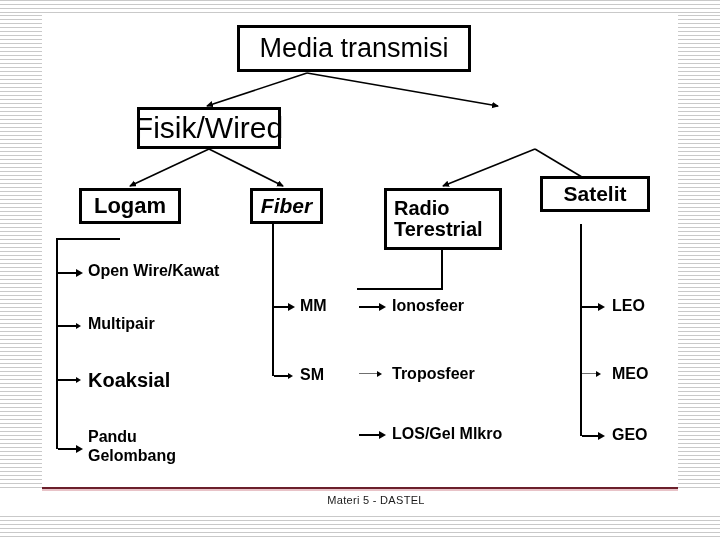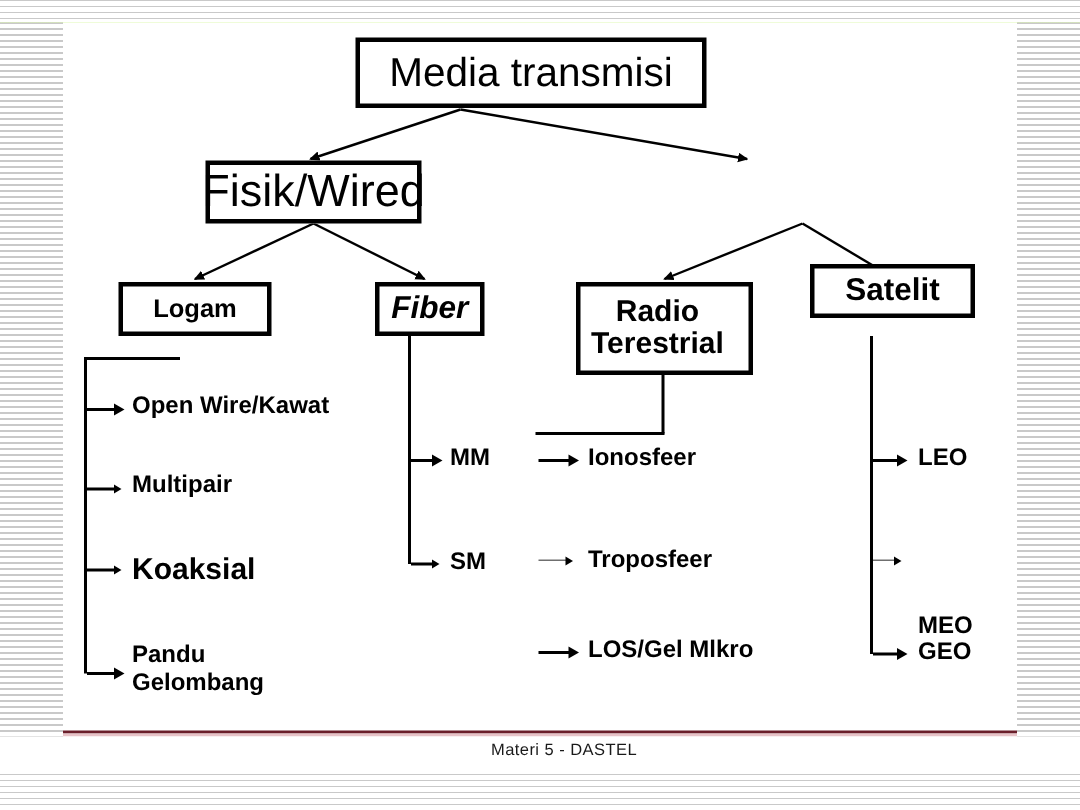--- a/index.html
+++ b/index.html
@@ -157,25 +157,25 @@
     <line x1="535" y1="149" x2="443" y2="186" stroke="#000000" stroke-width="1.6" marker-end="url(#ah)"></line>
 
     <line x1="535" y1="149" x2="597" y2="186" stroke="#000000" stroke-width="1.6" marker-end="url(#ah)"></line>
   </svg>
 
   <div class="node plain" style="left:237px; top:25px; width:234px; height:47px; font-size:27px;">Media transmisi</div>
 
   <div class="node plain" style="left:137px; top:107px; width:144px; height:42px; font-size:30px;">Fisik/Wired</div>
 
 
-  <div class="node strong" style="left:79px; top:188px; width:102px; height:36px; font-size:17px;">Logam</div>
+  <div class="node strong" style="left:79px; top:188px; width:102px; height:36px; font-size:22px;">Logam</div>
 
   <div class="node strong" style="left:250px; top:188px; width:73px; height:36px; font-size:21px;font-style:italic;">Fiber</div>
 
-  <div class="node strong leftal" style="left:384px; top:188px; width:118px; height:62px; font-size:20px;text-align:center;">Radio
+  <div class="node strong leftal" style="left:384px; top:188px; width:118px; height:62px; font-size:20px;">Radio
 Terestrial</div>
 
   <div class="node strong" style="left:540px; top:176px; width:110px; height:36px; font-size:21px;">Satelit</div>
 
   <div class="hline" style="left:56px; top:238px; width:64px;"></div>
   <div class="vline" style="left:56px; top:238px; height:211px;"></div>
 
   <div class="hline" style="left:58px; top:272px; width:20px;"></div>
   <div class="ahead" style="left:76px; top:269px;"></div>
   <div class="leaf" style="left:88px; top:262px; font-size:16px;">Open Wire/Kawat</div>
@@ -219,21 +219,21 @@
   <div class="leaf" style="left:392px; top:425px; font-size:16px;">LOS/Gel Mlkro</div>
 
   <div class="vline" style="left:580px; top:224px; height:212px;"></div>
 
   <div class="hline" style="left:582px; top:306px; width:18px;"></div>
   <div class="ahead" style="left:598px; top:303px;"></div>
   <div class="leaf" style="left:612px; top:297px; font-size:16px;">LEO</div>
 
   <div class="hline thin" style="left:582px; top:373px; width:16px;"></div>
   <div class="ahead small" style="left:596px; top:371px;"></div>
-  <div class="leaf" style="left:612px; top:365px; font-size:16px;margin-top:44px;">MEO</div>
+  <div class="leaf" style="left:612px; top:365px; font-size:16px;">MEO</div>
 
   <div class="hline" style="left:582px; top:435px; width:18px;"></div>
   <div class="ahead" style="left:598px; top:432px;"></div>
   <div class="leaf" style="left:612px; top:426px; font-size:16px;">GEO</div>
 
   <div id="footer-rule-dark"></div>
   <div id="footer-rule-light"></div>
   <div id="footer-strip"></div>
   <div id="footer-text">Materi 5 - DASTEL</div>
 

